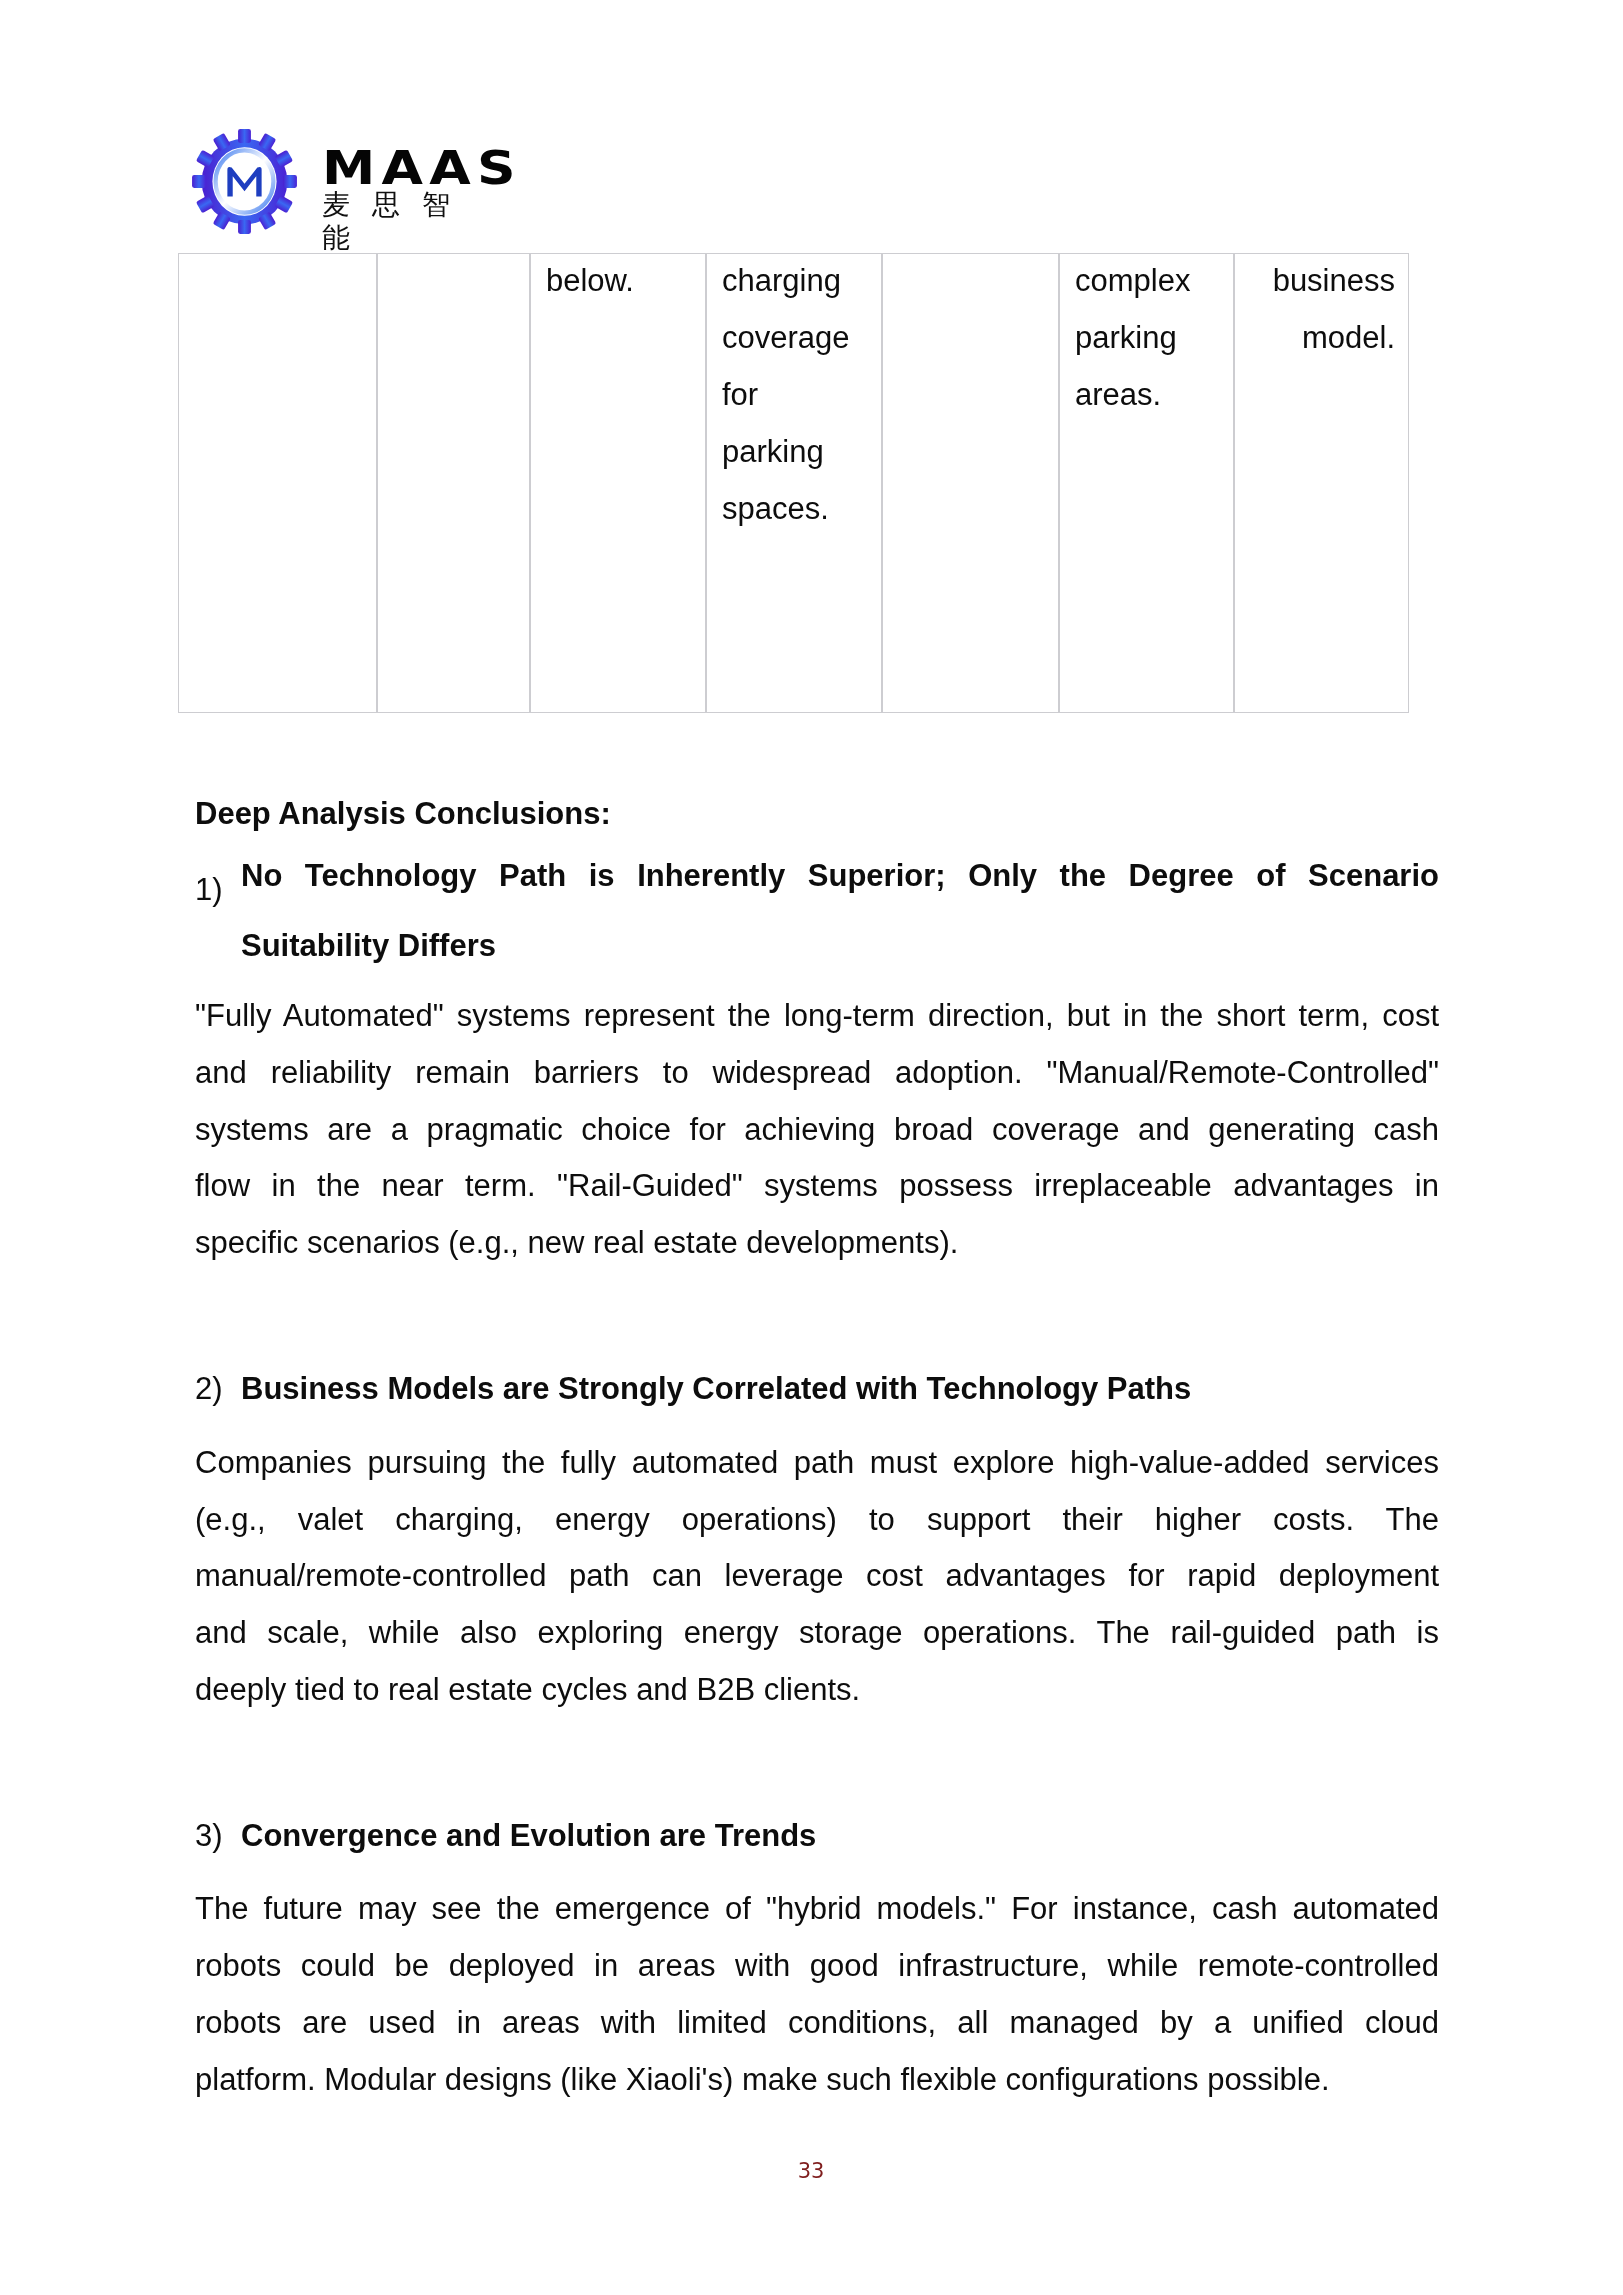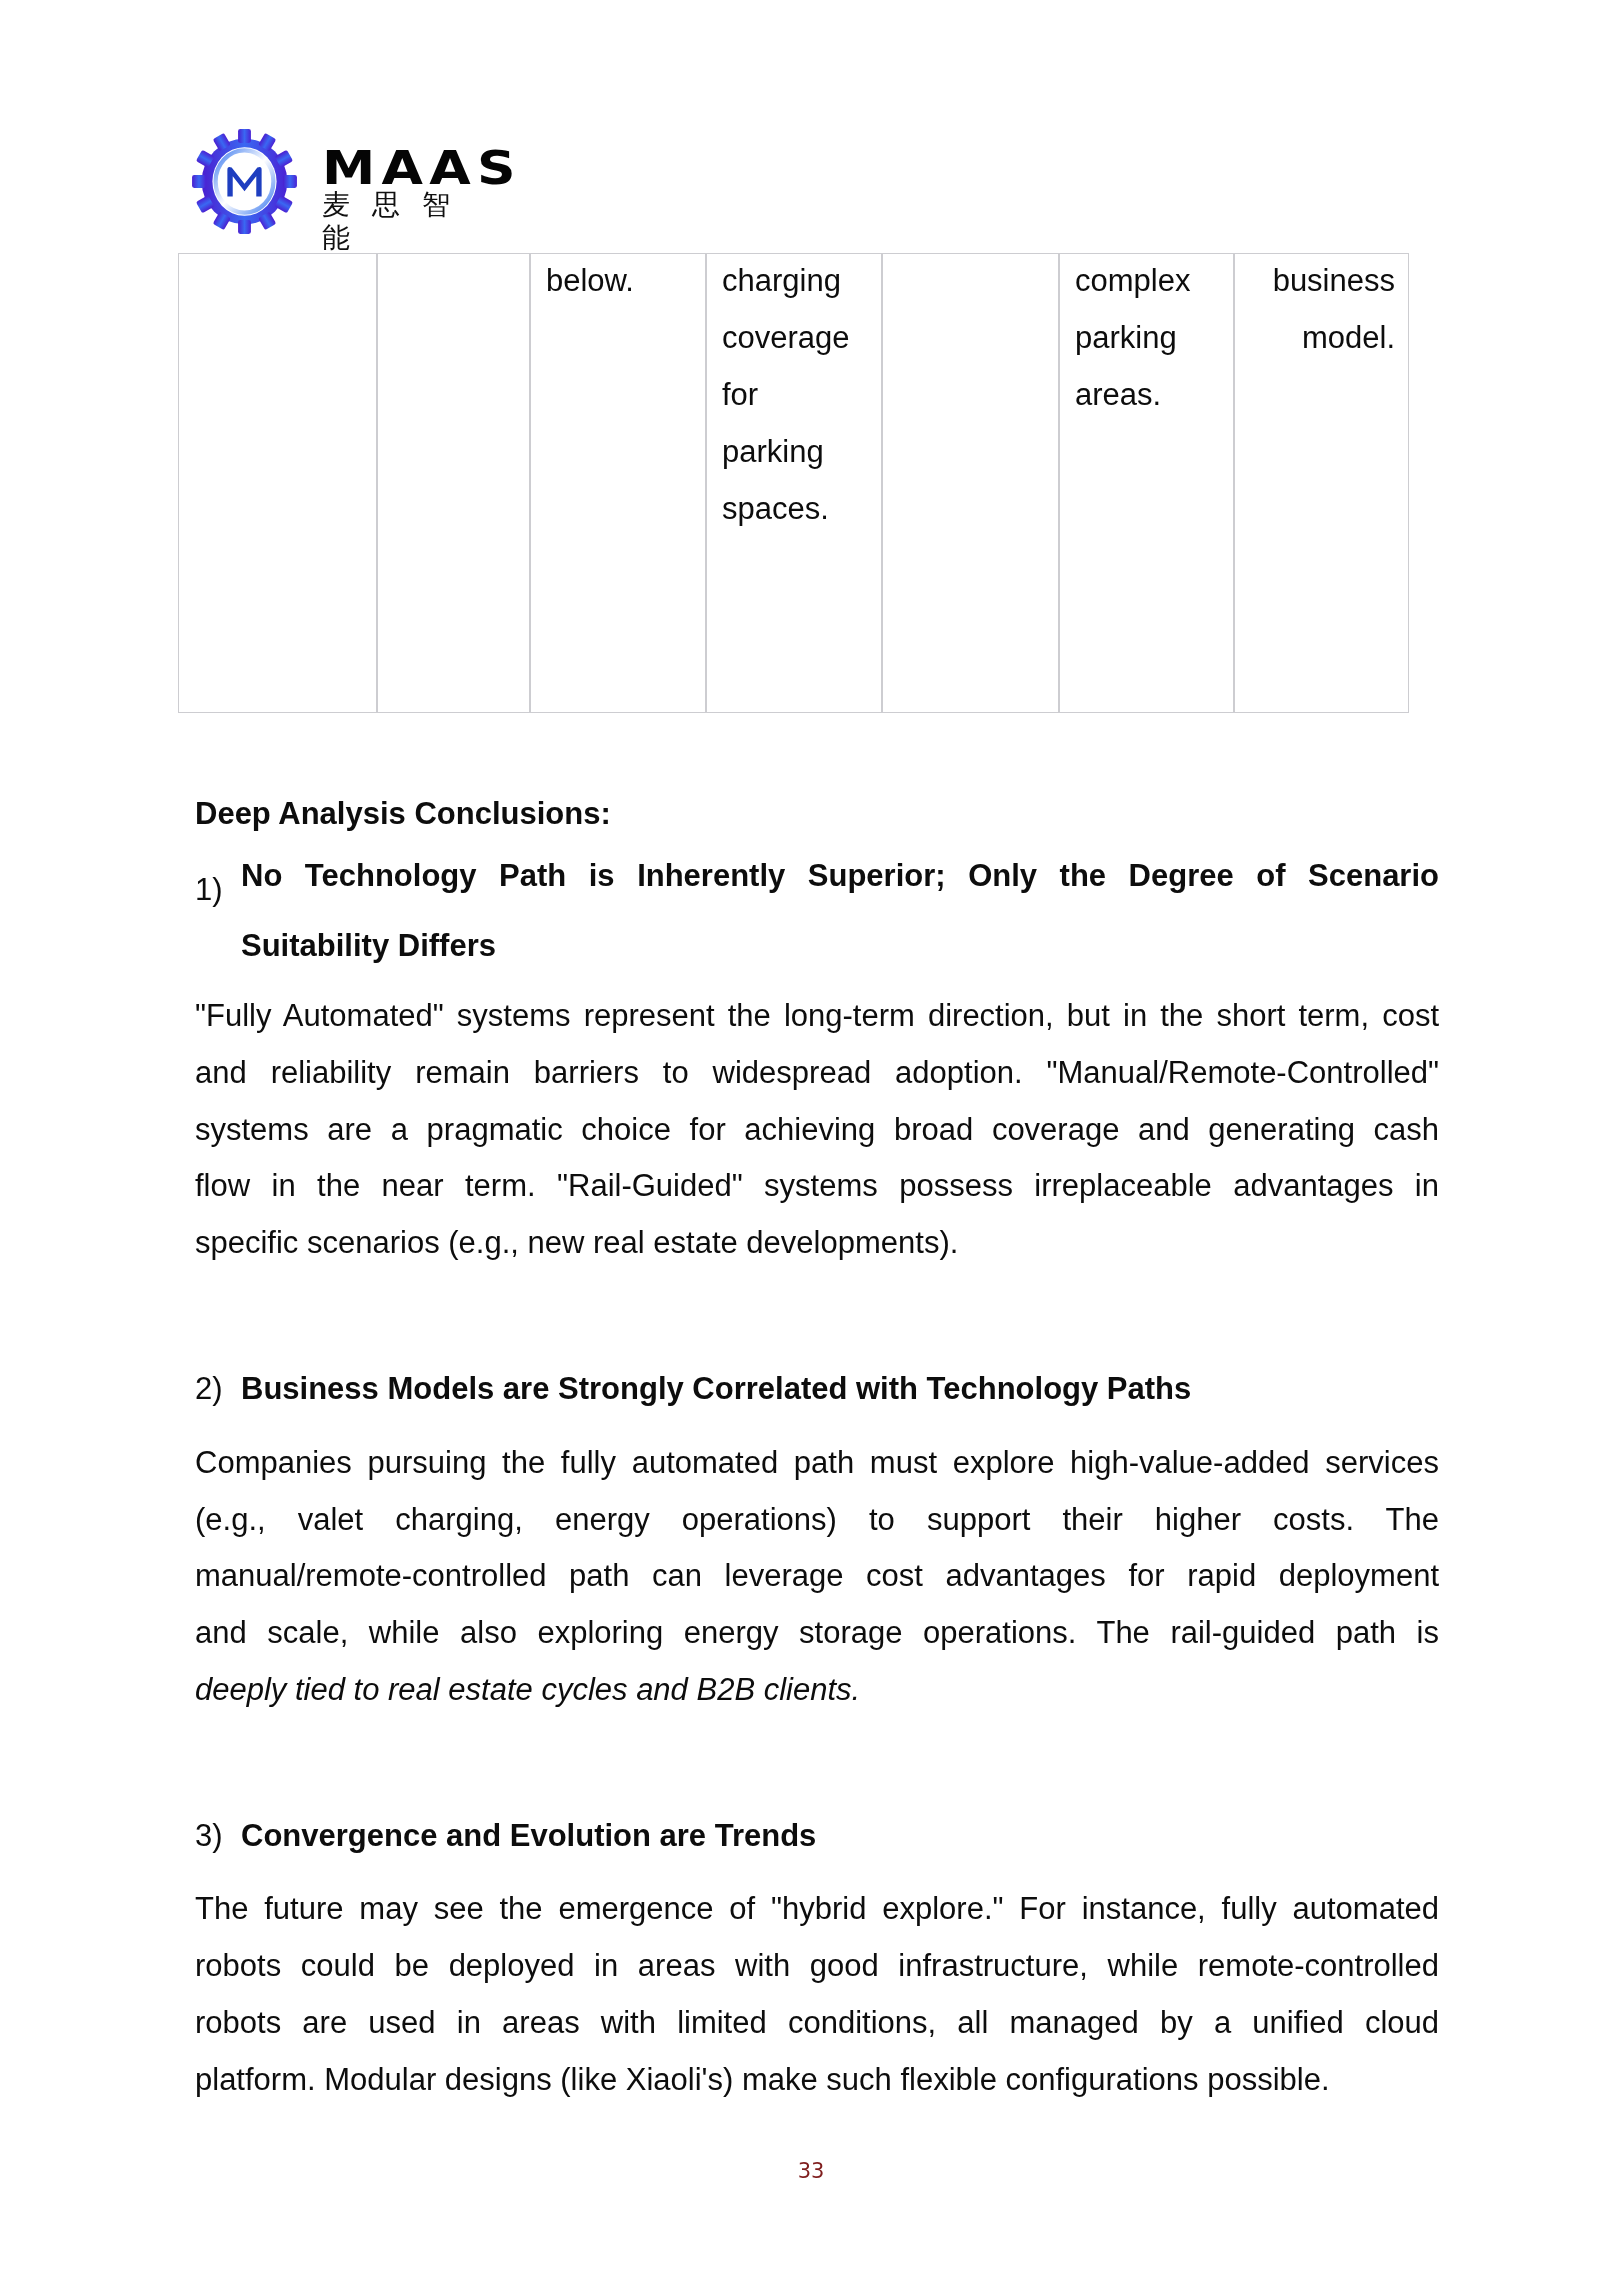--- a/index.html
+++ b/index.html
@@ -116,24 +116,24 @@
 <div class="line j" style="top:1157px;">flow in the near term. "Rail-Guided" systems possess irreplaceable advantages in</div>
 <div class="line" style="top:1214px;">specific scenarios (e.g., new real estate developments).</div>
 
 <div class="num" style="top:1360px;">2)</div>
 <div class="line bold indent" style="top:1360px;">Business Models are Strongly Correlated with Technology Paths</div>
 
 <div class="line j" style="top:1434px;">Companies pursuing the fully automated path must explore high-value-added services</div>
 <div class="line j" style="top:1491px;">(e.g., valet charging, energy operations) to support their higher costs. The</div>
 <div class="line j" style="top:1547px;">manual/remote-controlled path can leverage cost advantages for rapid deployment</div>
 <div class="line j" style="top:1604px;">and scale, while also exploring energy storage operations. The rail-guided path is</div>
-<div class="line" style="top:1661px;font-style:italic;">deeply tied to real estate cycles and B2B clients.</div>
+<div class="line" style="top:1661px;">deeply tied to real estate cycles and B2B clients.</div>
 
 <div class="num" style="top:1807px;">3)</div>
 <div class="line bold indent" style="top:1807px;">Convergence and Evolution are Trends</div>
 
-<div class="line j" style="top:1880px;">The future may see the emergence of "hybrid explore." For instance, fully automated</div>
+<div class="line j" style="top:1880px;">The future may see the emergence of "hybrid models." For instance, cash automated</div>
 <div class="line j" style="top:1937px;">robots could be deployed in areas with good infrastructure, while remote-controlled</div>
 <div class="line j" style="top:1994px;">robots are used in areas with limited conditions, all managed by a unified cloud</div>
 <div class="line" style="top:2051px;">platform. Modular designs (like Xiaoli's) make such flexible configurations possible.</div>
 
 <div id="page-num">33</div>
 
 
 </body></html>

